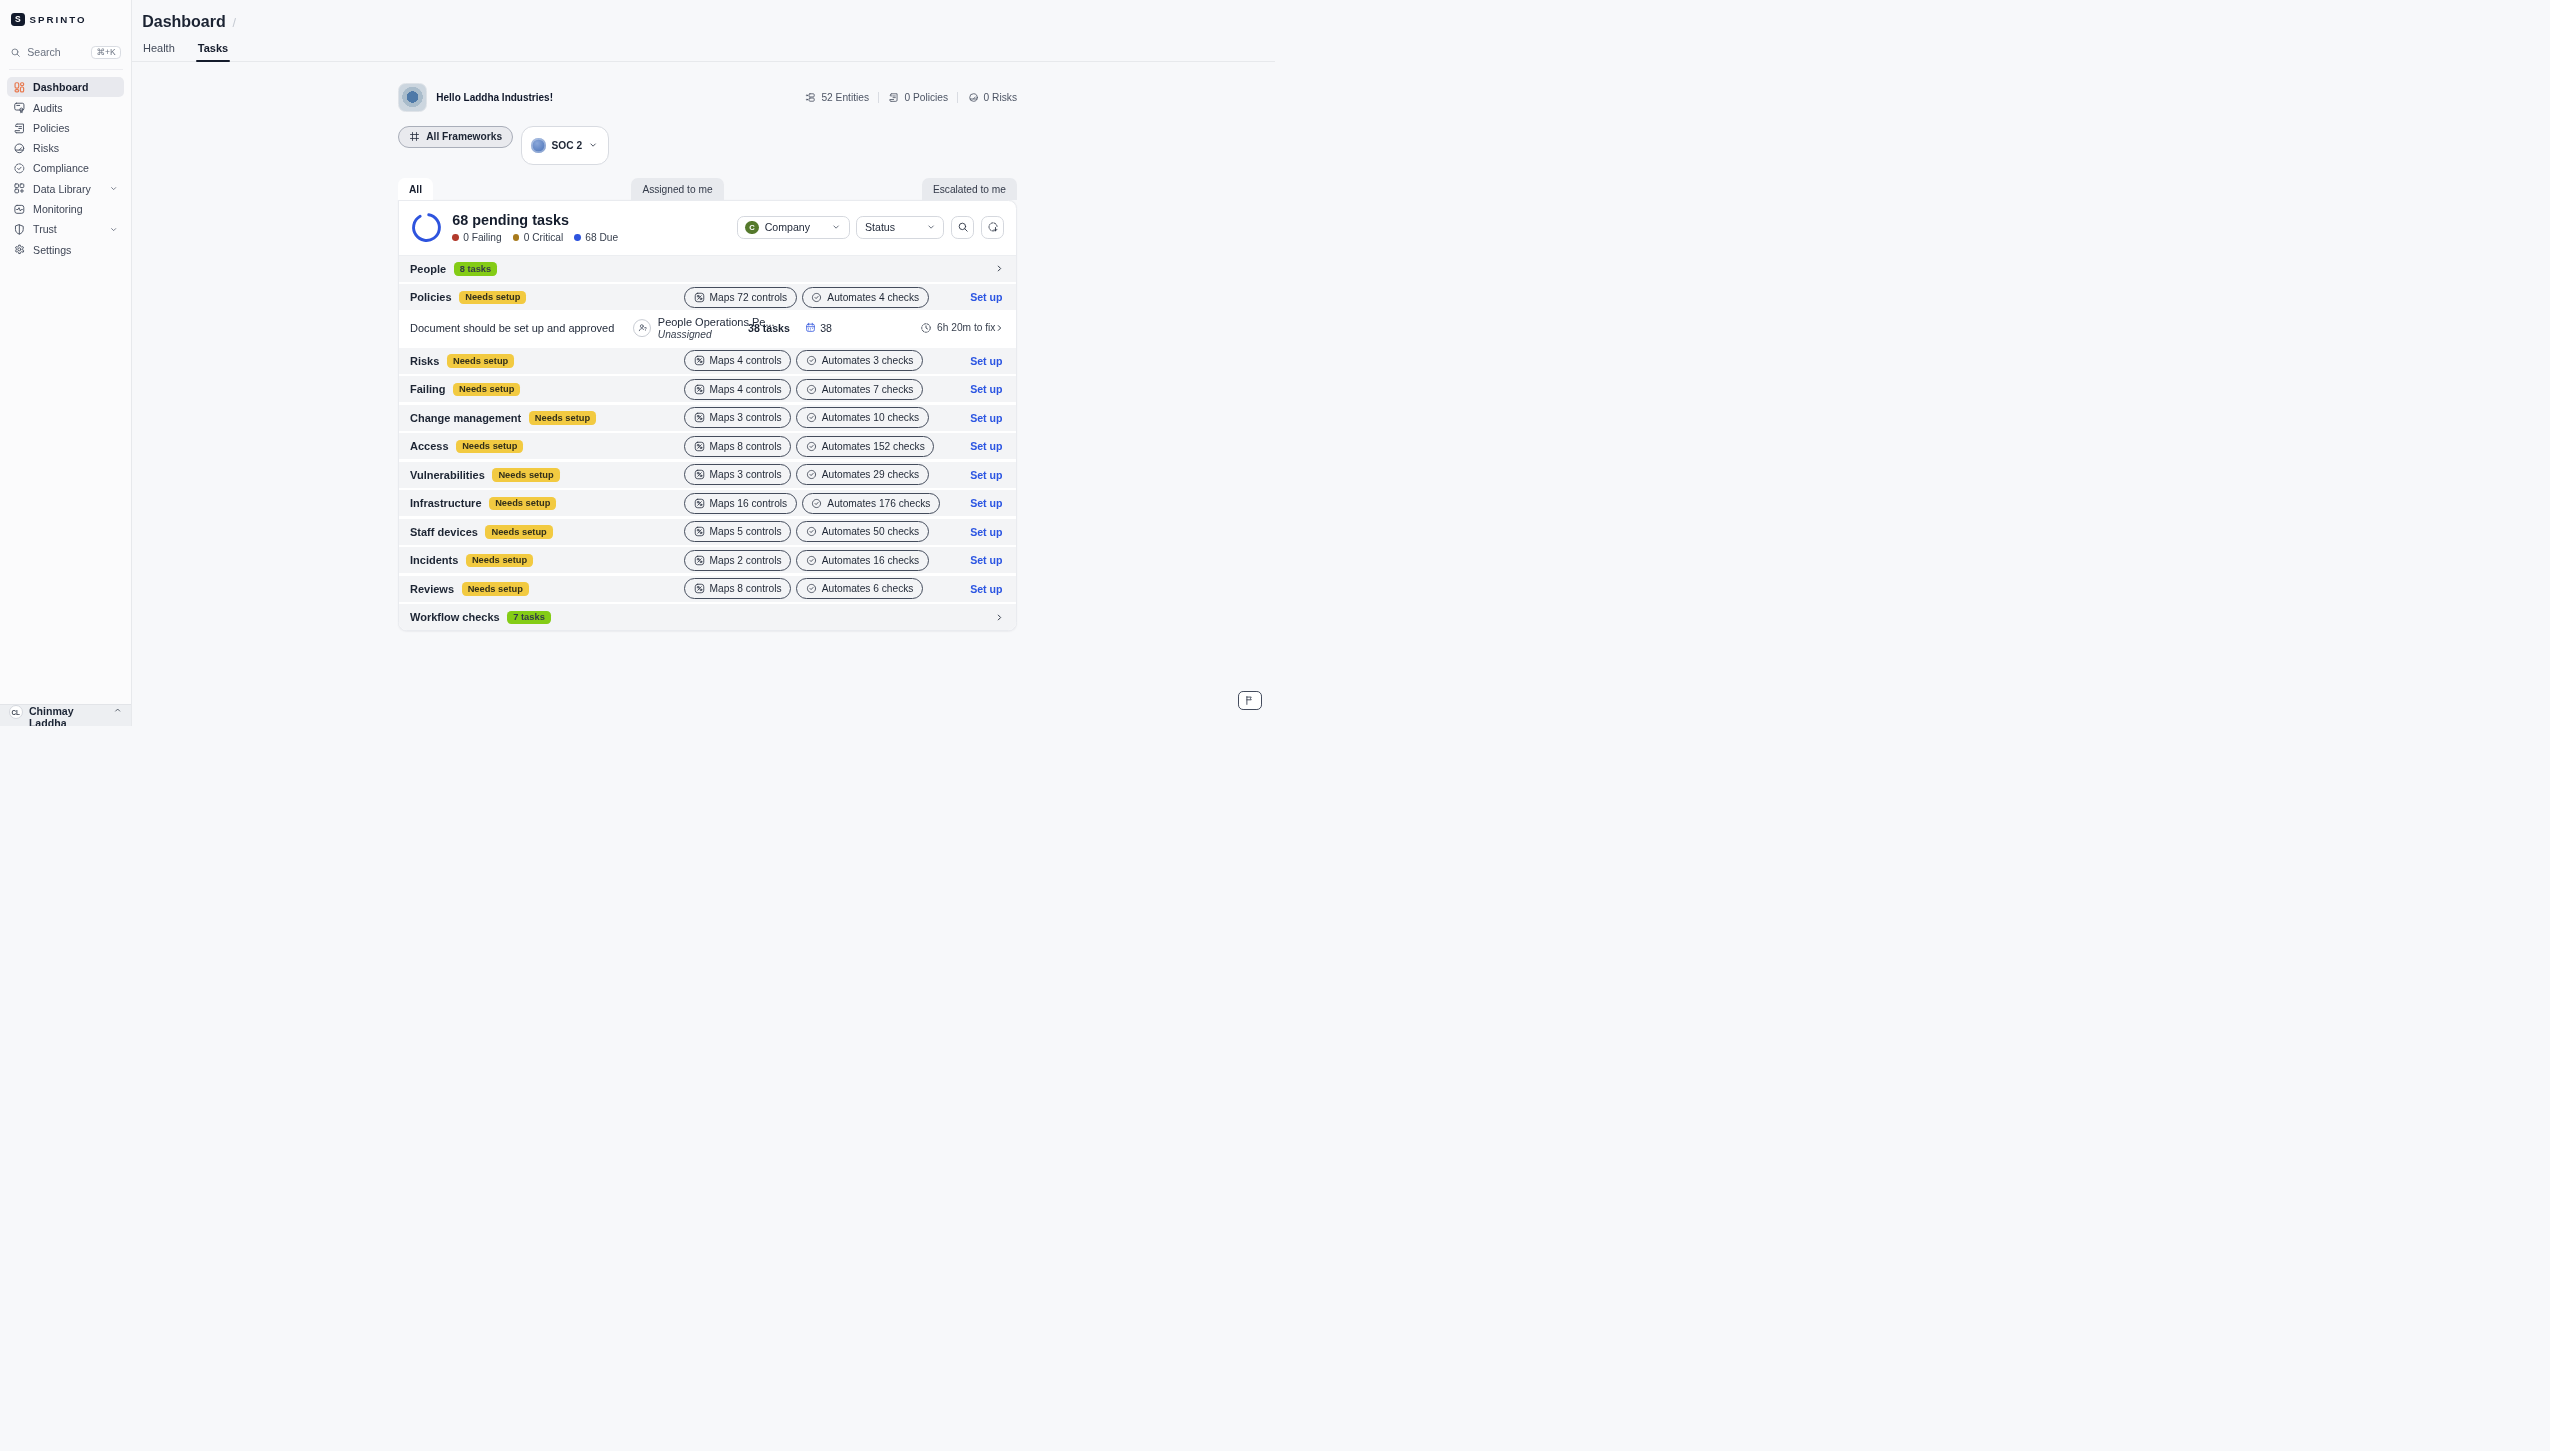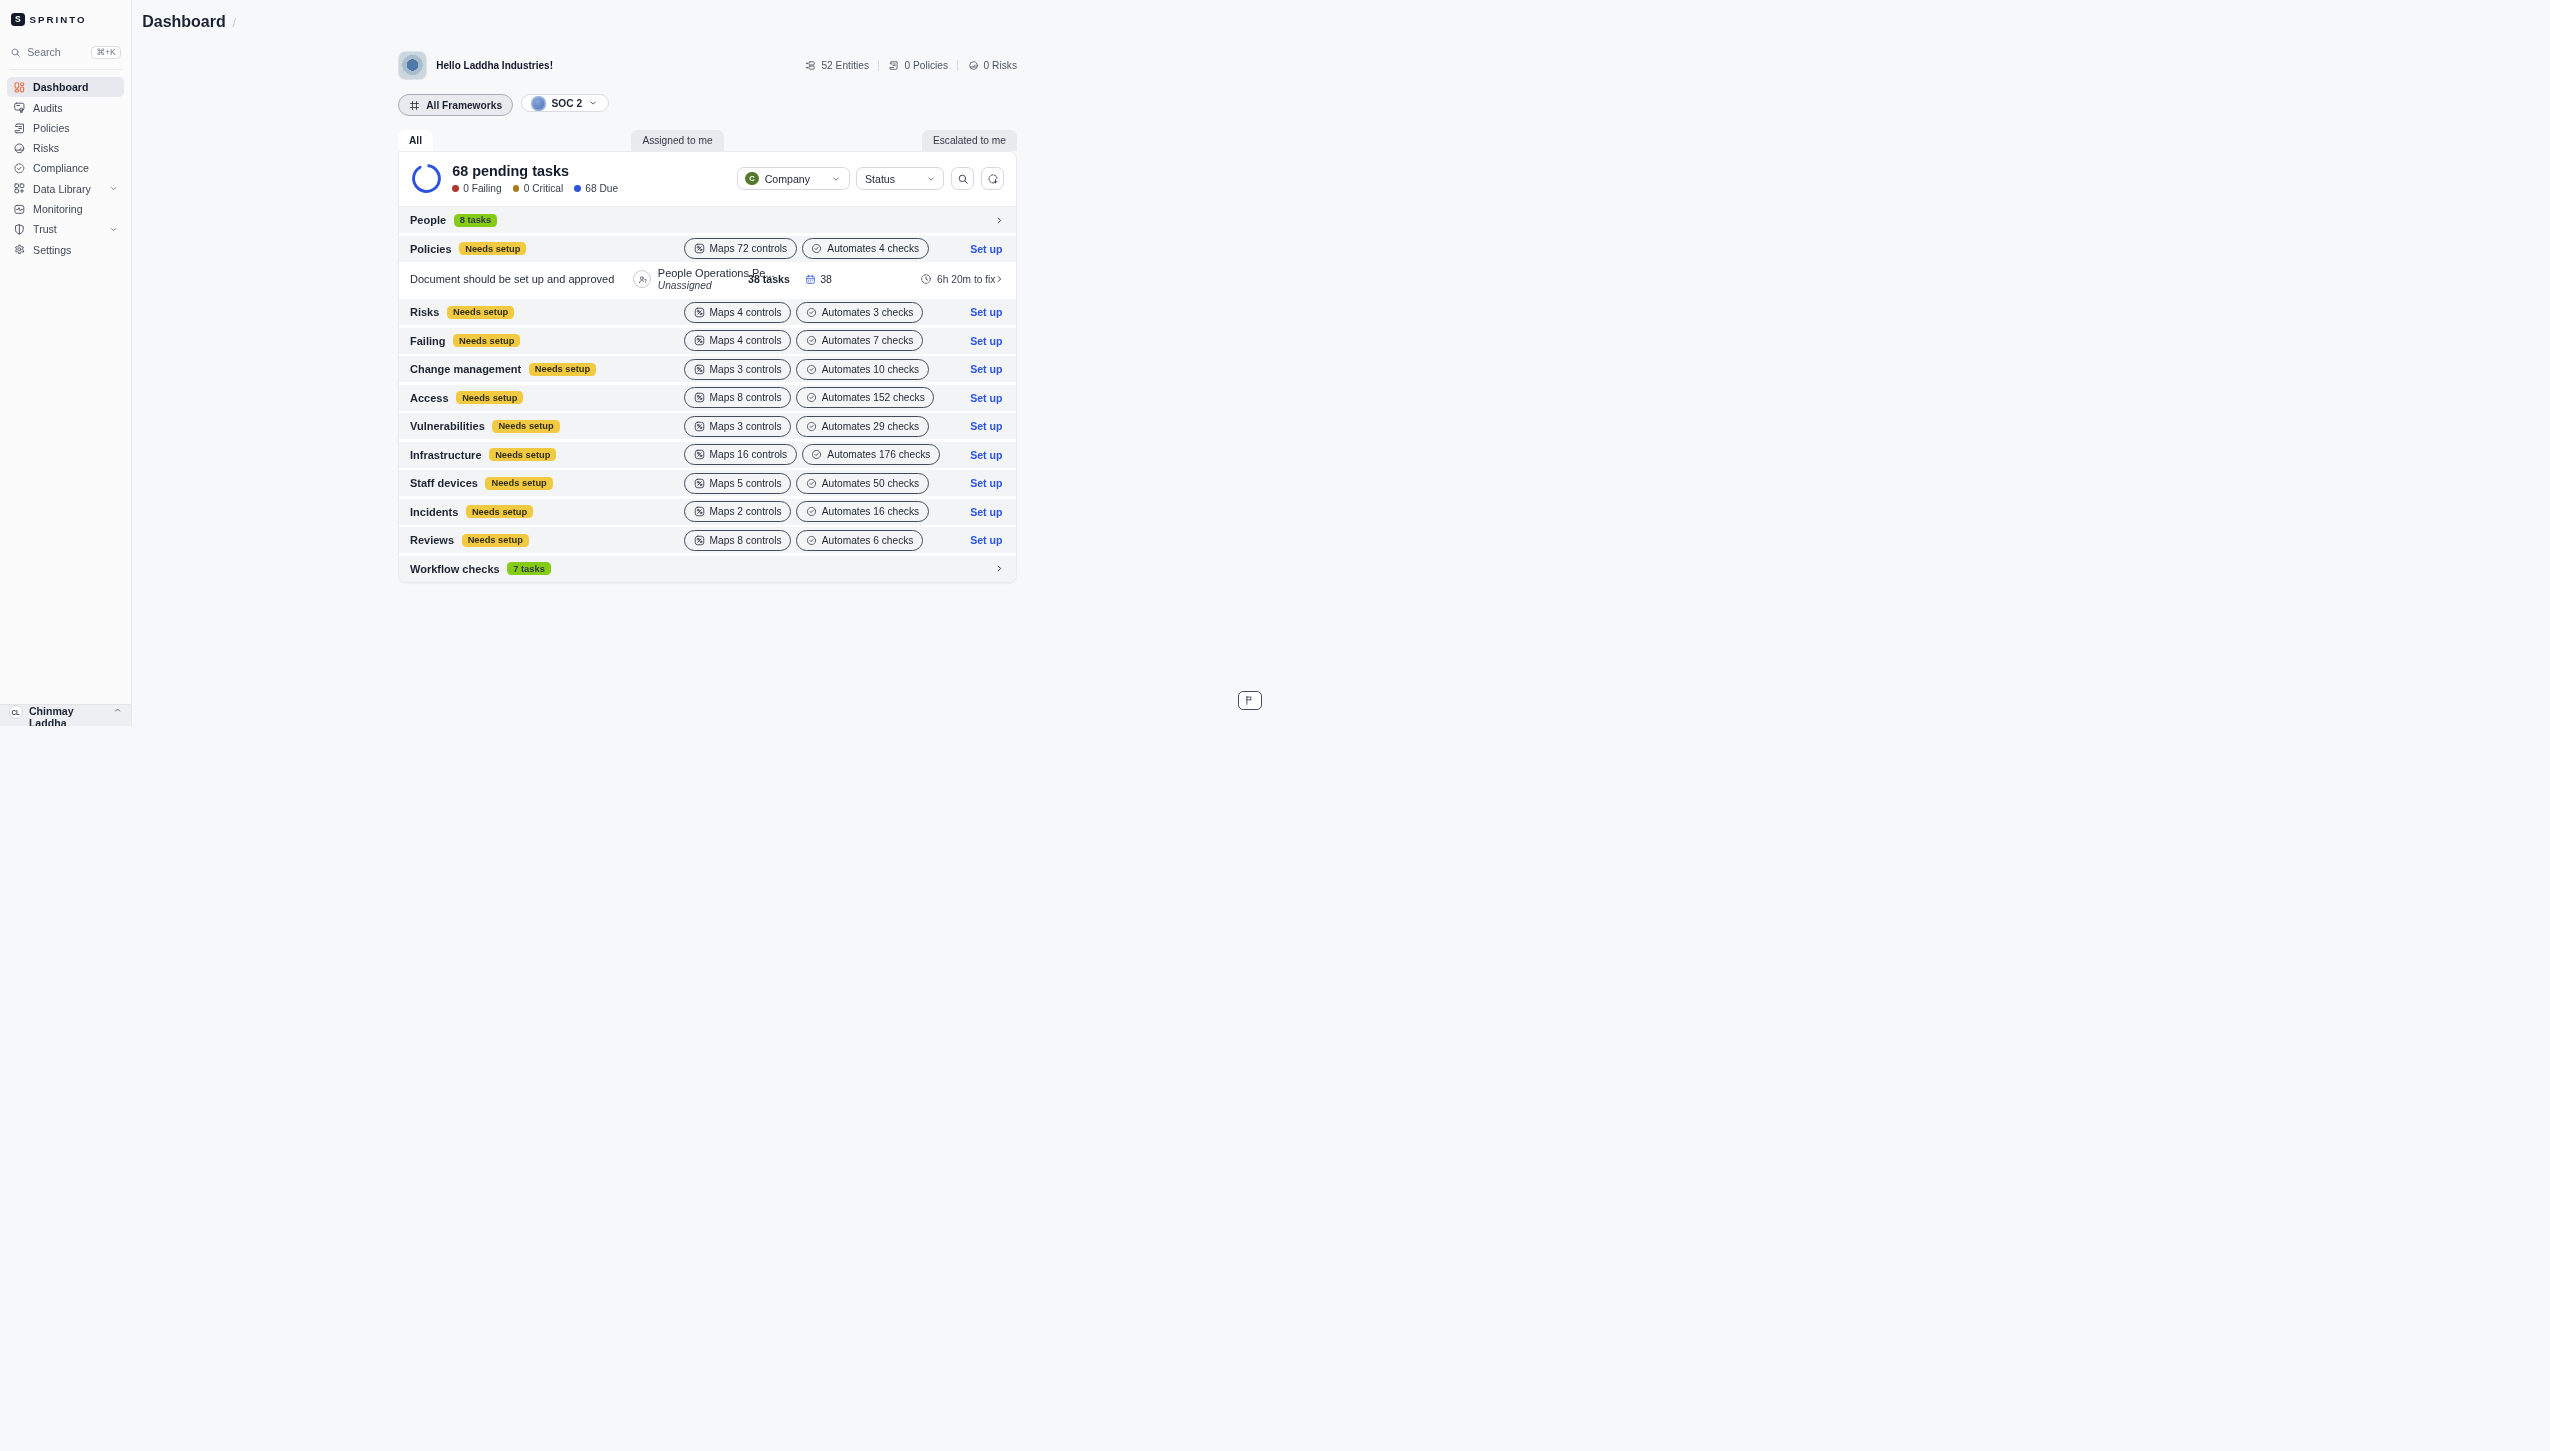--- a/index.html
+++ b/index.html
@@ -56,21 +56,21 @@
   .greet-stats { margin-left:auto; display:flex; align-items:center; gap:9.3px; font-size:10.2px; color:#4c5464; }
   .stat { display:flex; gap:5.1px; align-items:center; }
   .stat .icon { width:11px; height:11px; color:#4c5464; }
   .vdiv { width:0.8px; height:11px; background:#d9dce2; }
 
   .fw-row { display:flex; gap:7.6px; margin-top:14.4px; }
   .fw-all { display:flex; align-items:center; gap:6px; background:#e9eaee; border:0.8px solid #a9aeb9;
     border-radius:12px; height:22px; padding:0 10.2px; font-size:10.2px; font-weight:700; color:#1c2433; }
   .fw-all .icon { width:11px; height:11px; color:#2a3241; }
   .fw-soc { display:flex; align-items:center; gap:6px; background:#fff; border:0.8px solid #d8dbe1;
-    border-radius:12px; height:18px; padding:0 9.3px; font-size:10.2px; font-weight:700; color:#1c2433; }
+    border-radius:12px; height:39px; padding:0 9.3px; font-size:10.2px; font-weight:700; color:#1c2433; }
   .soc-badge { width:14.4px; height:14.4px; border-radius:50%; flex:none;
     background: radial-gradient(circle at 40% 35%, #8aa7d9, #3f69b3);
     box-shadow: inset 0 0 0 1.7px rgba(255,255,255,.35); }
   .fw-soc .chev { width:10.2px; height:10.2px; color:#3a4252; }
 
   .scope-tabs { display:flex; gap:15px; margin-top:13.5px;justify-content:space-between; }
   .scope-tab { font-size:10.2px; padding:5.1px 11px; border-radius:6.8px 6.8px 0 0; background:#e8eaee; color:#333a49; cursor:default; }
   .scope-tab.active { background:#fff; font-weight:700; color:#171e2e; }
 
   
@@ -273,20 +273,24 @@
         </svg>
       </span>
   </div>
 </div>
 
 <div class="main">
   <div class="page-title-row">
     <span class="page-title">Dashboard</span>
     <span class="bc-sep">/</span>
   </div>
+  <div class="tabs-row" id="header-tabs">
+      <div class="tab ">Health</div>
+      <div class="tab active">Tasks</div>
+    </div>
 
   <div class="content">
     <div class="greet-row">
       <div class="greet-avatar"></div>
       <div class="greet-title">Hello Laddha Industries!</div>
       <div class="greet-stats" id="greet-stats">
           <span class="stat">
             <span class="icon">
               <svg viewBox="0 0 16 16" fill="none" stroke="currentColor" stroke-width="1.2" stroke-linecap="round" stroke-linejoin="round">
                 <rect x="5.8" y="2.6" width="7.6" height="4.6" rx="1.4"></rect>

